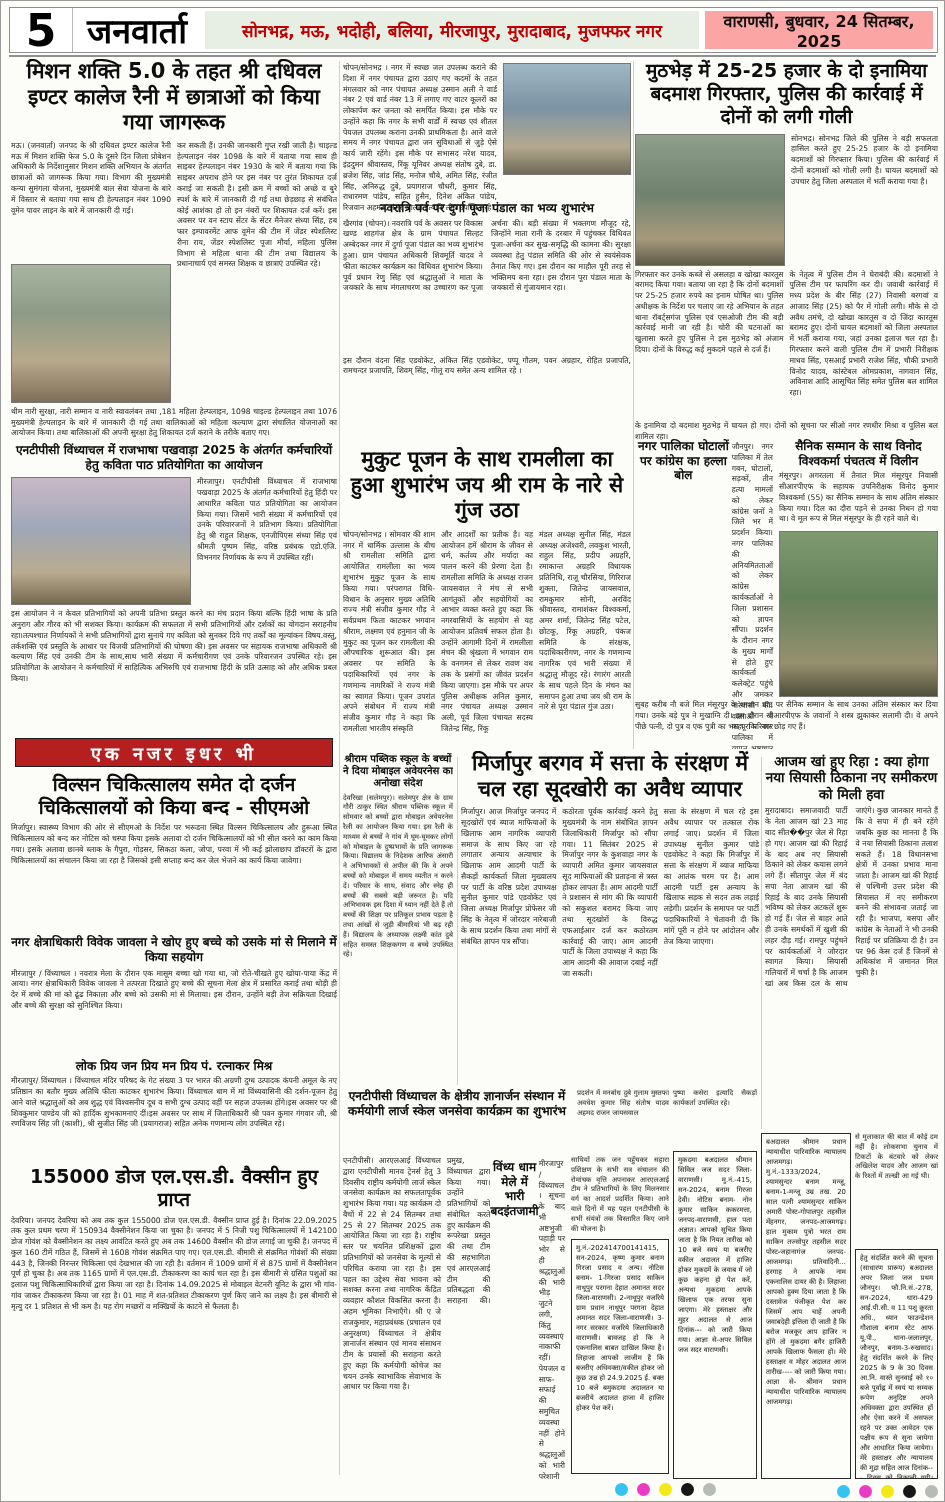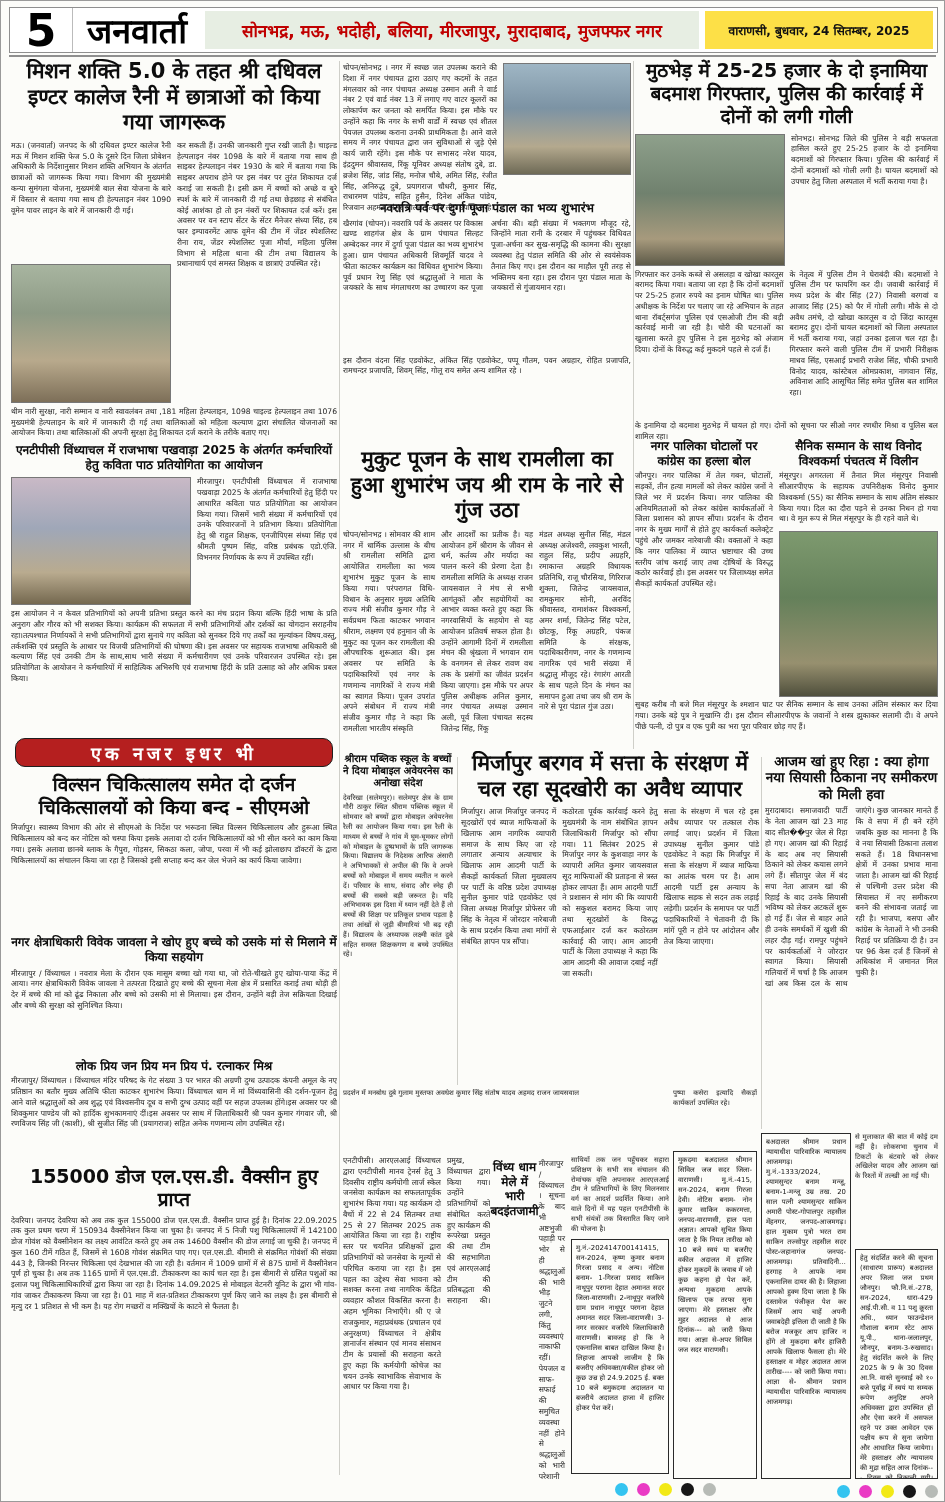--- a/index.html
+++ b/index.html
@@ -7,22 +7,22 @@
         font-family:"DejaVu Sans","Liberation Sans",sans-serif;color:#1a1a1a;overflow:hidden;
         border:1px solid #9a9a9a;box-sizing:border-box;}
   .abs{position:absolute;box-sizing:border-box;overflow:hidden;}
   
   .mast{border:1.5px solid #8f8f8f;background:#fff;display:flex;align-items:stretch;}
   .pageno{width:62px;display:flex;align-items:center;justify-content:center;
           font-size:44px;font-weight:bold;color:#000;border-right:1px solid #bbb;}
   .paper{display:flex;align-items:center;padding:0 14px;font-size:34px;font-weight:bold;color:#000;}
   .editions{flex:1;margin:3px 4px;background:#e7eee3;color:#c00000;font-weight:bold;
             font-size:17px;display:flex;align-items:center;justify-content:center;text-align:center;}
-  .datebox{width:228px;margin:3px 4px 3px 2px;background:#fde047;color:#111;font-weight:bold;
-           font-size:12px;display:flex;align-items:center;justify-content:center;text-align:center;}
+  .datebox{width:228px;margin:3px 4px 3px 2px;background:#fca5a5;color:#111;font-weight:bold;
+           font-size:16px;display:flex;align-items:center;justify-content:center;text-align:center;}
   .toprule{position:absolute;left:8px;right:8px;height:2px;background:#8f8f8f;}
   
   .hl{font-weight:bold;color:#0d0d0d;text-align:center;line-height:1.22;}
   .hl-xl{font-size:21px;}
   .hl-lg{font-size:19px;}
   .hl-md{font-size:12px;}
   .hl-sm{font-size:13.5px;}
   .hl-xs{font-size:10px;}
   
   .bt{font-size:7.6px;line-height:1.42;text-align:justify;color:#1c1c1c;}
@@ -112,35 +112,35 @@
     <div class="row" style="margin-top:6px;height:224px;">
       <div class="grow bt">चोपन/सोनभद्र । सोमवार की शाम नगर में धार्मिक उल्लास के बीच श्री रामलीला समिति द्वारा आयोजित रामलीला का भव्य शुभारंभ मुकुट पूजन के साथ किया गया। परंपरागत विधि-विधान के अनुसार मुख्य अतिथि राज्य मंत्री संजीव कुमार गौड़ ने सर्वप्रथम फिता काटकर भगवान श्रीराम, लक्ष्मण एवं हनुमान जी के मुकुट का पूजन कर रामलीला की औपचारिक शुरूआत की। इस अवसर पर समिति के पदाधिकारियों एवं नगर के गणमान्य नागरिकों ने राज्य मंत्री का स्वागत किया। पूजन उपरांत अपने संबोधन में राज्य मंत्री संजीव कुमार गौड़ ने कहा कि रामलीला भारतीय संस्कृति</div>
       <div class="grow bt">और आदर्शों का प्रतीक है। यह आयोजन हमें श्रीराम के जीवन से धर्म, कर्तव्य और मर्यादा का पालन करने की प्रेरणा देता है। रामलीला समिति के अध्यक्ष राजन जायसवाल ने मंच से सभी आगंतुकों और सहयोगियों का आभार व्यक्त करते हुए कहा कि नगरवासियों के सहयोग से यह आयोजन प्रतिवर्ष सफल होता है। उन्होंने आगामी दिनों में रामलीला मंचन की श्रृंखला में भगवान राम के वनगमन से लेकर रावण वध तक के प्रसंगों का जीवंत प्रदर्शन किया जाएगा। इस मौके पर अपर पुलिस अधीक्षक अनिल कुमार, नगर पंचायत अध्यक्ष उस्मान अली, पूर्व जिला पंचायत सदस्य जितेन्द्र सिंह, रिंकू</div>
       <div class="grow bt">मंडल अध्यक्ष सुनील सिंह, मंडल अध्यक्ष अजेश्वरी, लवकुश भारती, राहुल सिंह, प्रदीप अग्रहरि, रमाकान्त अग्रहरि विधायक प्रतिनिधि, राजू चौरसिया, गिरिराज शुक्ला, जितेन्द्र जायसवाल, रामकुमार सोनी, अरविंद श्रीवास्तव, रामाशंकर विश्वकर्मा, अमर शर्मा, जितेन्द्र सिंह पटेल, छोटकू, रिंकू अग्रहरि, पंकज समिति के संरक्षक, पदाधिकारीगण, नगर के गणमान्य नागरिक एवं भारी संख्या में श्रद्धालु मौजूद रहे। रंगारंग आरती के साथ पहले दिन के मंचन का समापन हुआ तथा जय श्री राम के नारे से पूरा पंडाल गुंज उठा।</div>
     </div>
   </div>
 
   <div class="abs" style="left:634px;top:420px;width:303px;height:328px;">
     <div class="bt" style="height:18px;">के इनामिया दो बदमाश मुठभेड़ में घायल हो गए। दोनों को सूचना पर सीओ नगर रणधीर मिश्रा व पुलिस बल शामिल रहा।</div>
     <div class="row" style="height:258px;">
-      <div style="width:138px;display:flex;flex-direction:column;">
+      <div style="width:138px;display:flex;flex-direction:row;">
         <div class="hl hl-md">नगर पालिका घोटालों पर कांग्रेस का हल्ला बोल</div>
         <div class="bt" style="margin-top:3px;flex:1;">जौनपुर। नगर पालिका में तेल गबन, घोटालों, सड़कों, तीन हत्या मामलों को लेकर कांग्रेस जनों ने जिले भर में प्रदर्शन किया। नगर पालिका की अनियमितताओं को लेकर कांग्रेस कार्यकर्ताओं ने जिला प्रशासन को ज्ञापन सौंपा। प्रदर्शन के दौरान नगर के मुख्य मार्गों से होते हुए कार्यकर्ता कलेक्ट्रेट पहुंचे और जमकर नारेबाजी की। वक्ताओं ने कहा कि नगर पालिका में व्याप्त भ्रष्टाचार की उच्च स्तरीय जांच कराई जाए तथा दोषियों के विरुद्ध कठोर कार्रवाई हो। इस अवसर पर जिलाध्यक्ष समेत सैकड़ों कार्यकर्ता उपस्थित रहे।</div>
       </div>
       <div class="grow" style="display:flex;flex-direction:column;">
         <div class="hl hl-md">सैनिक सम्मान के साथ विनोद विश्वकर्मा पंचतत्व में विलीन</div>
         <div class="bt" style="margin-top:3px;height:58px;overflow:hidden;">मंसूरपुर। अगरतला में तैनात मिल मंसूरपुर निवासी सीआरपीएफ के सहायक उपनिरीक्षक विनोद कुमार विश्वकर्मा (55) का सैनिक सम्मान के साथ अंतिम संस्कार किया गया। दिल का दौरा पड़ने से उनका निधन हो गया था। वे मूल रूप से मिल मंसूरपुर के ही रहने वाले थे।</div>
         <div class="photo ph5" style="flex:1;margin-top:2px;"></div>
       </div>
     </div>
     <div class="bt" style="margin-top:3px;height:44px;">सुबह करीब नौ बजे मिल मंसूरपुर के श्मशान घाट पर सैनिक सम्मान के साथ उनका अंतिम संस्कार कर दिया गया। उनके बड़े पुत्र ने मुखाग्नि दी। इस दौरान सीआरपीएफ के जवानों ने शस्त्र झुकाकर सलामी दी। वे अपने पीछे पत्नी, दो पुत्र व एक पुत्री का भरा पूरा परिवार छोड़ गए हैं।</div>
   </div>
 
   <div class="abs" style="left:10px;top:737px;width:326px;height:741px;">
-    <div class="band" style="height:27px;margin:0 4px;border-radius:10px;">एक नजर इधर भी</div>
+    <div class="band" style="height:27px;margin:0 4px;">एक नजर इधर भी</div>
     <div class="hl hl-lg" style="margin-top:6px;">विल्सन चिकित्सालय समेत दो दर्जन चिकित्सालयों को किया बन्द - सीएमओ</div>
     <div class="bt" style="margin-top:4px;height:108px;">मिर्जापुर। स्वास्थ्य विभाग की ओर से सीएमओ के निर्देश पर भरूडना स्थित विल्सन चिकित्सालय और हुरूआ स्थित चिकित्सालय को बन्द कर नोटिस को चस्पा किया इसके अलावा दो दर्जन चिकित्सालयों को भी सील करने का काम किया गया। इसके अलावा छानबे ब्लाक के गैपुरा, गोड़सर, सिकठा कला, जोपा, परवा में भी कई झोलाछाप डॉक्टरों के द्वारा चिकित्सालयों का संचालन किया जा रहा है जिसको इसी सप्ताह बन्द कर जेल भेजने का कार्य किया जावेगा।</div>
     <div class="hl hl-md" style="margin-top:4px;">नगर क्षेत्राधिकारी विवेक जावला ने खोए हुए बच्चे को उसके मां से मिलाने में किया सहयोग</div>
     <div class="bt" style="margin-top:4px;height:86px;">मीरजापुर / विंध्याचल । नवरात्र मेला के दौरान एक मासूम बच्चा खो गया था, जो रोते-चीखते हुए खोया-पाया केंद्र में आया। नगर क्षेत्राधिकारी विवेक जावला ने तत्परता दिखाते हुए बच्चे की सूचना मेला क्षेत्र में प्रसारित कराई तथा थोड़ी ही देर में बच्चे की मां को ढूंढ निकाला और बच्चे को उसकी मां से मिलाया। इस दौरान, उन्होंने बड़ी तेज सक्रियता दिखाई और बच्चे की सुरक्षा को सुनिश्चित किया।</div>
     <div class="hl hl-md" style="margin-top:4px;">लोक प्रिय जन प्रिय मन प्रिय पं. रत्नाकर मिश्र</div>
     <div class="bt" style="margin-top:3px;height:84px;">मीरजापुर/ विंध्याचल । विंध्याचल मंदिर परिषद के गेट संख्या 3 पर भारत की अग्रणी दुग्ध उत्पादक कंपनी अमूल के नए प्रतिष्ठान का बतौर मुख्य अतिथि फीता काटकर शुभारंभ किया। विंध्याचल धाम में मां विंध्यवासिनी की दर्शन-पूजन हेतु आने वाले श्रद्धालुओं को अब शुद्ध एवं विश्वसनीय दूध व सभी दुग्ध उत्पाद वहीं पर सहज उपलब्ध होंगे।इस अवसर पर श्री शिवकुमार पाण्डेय जी को हार्दिक शुभकामनाएं दीं।इस अवसर पर साथ में जिलाधिकारी श्री पवन कुमार गंगवार जी, श्री रणविजय सिंह जी (काशी), श्री सुजीत सिंह जी (प्रयागराज) सहित अनेक गणमान्य लोग उपस्थित रहे।</div>
     <div class="hl hl-lg" style="margin-top:5px;">155000 डोज एल.एस.डी. वैक्सीन हुए प्राप्त</div>
     <div class="bt" style="margin-top:4px;height:228px;">देवरिया। जनपद देवरिया को अब तक कुल 155000 डोज एल.एस.डी. वैक्सीन प्राप्त हुई है। दिनांक 22.09.2025 तक कुल प्रथम चरण में 150934 वैक्सीनेशन किया जा चुका है। जनपद में 5 निजी पशु चिकित्सालयों में 142100 डोज गोवंश को वैक्सीनेशन का लक्ष्य आवंटित करते हुए अब तक 14600 वैक्सीन की डोज लगाई जा चुकी है। जनपद में कुल 160 टीमें गठित हैं, जिसमें से 1608 गोवंश संक्रमित पाए गए। एल.एस.डी. बीमारी से संक्रमित गोवंशों की संख्या 443 है, जिनकी निरन्तर चिकित्सा एवं देखभाल की जा रही है। वर्तमान में 1009 ग्रामों में से 875 ग्रामों में वैक्सीनेशन पूर्ण हो चुका है। अब तक 1165 ग्रामों में एल.एस.डी. टीकाकरण का कार्य चल रहा है। इस बीमारी से ग्रसित पशुओं का इलाज पशु चिकित्साधिकारियों द्वारा किया जा रहा है। दिनांक 14.09.2025 से मोबाइल वेटनरी यूनिट के द्वारा भी गांव-गांव जाकर टीकाकरण किया जा रहा है। 01 माह में शत-प्रतिशत टीकाकरण पूर्ण किए जाने का लक्ष्य है। इस बीमारी से मृत्यु दर 1 प्रतिशत से भी कम है। यह रोग मच्छरों व मक्खियों के काटने से फैलता है।</div>
   </div>
 
@@ -158,20 +158,21 @@
     </div>
   </div>
 
   <div class="abs" style="left:764px;top:752px;width:173px;height:374px;">
     <div class="hl hl-sm">आजम खां हुए रिहा : क्या होगा नया सियासी ठिकाना नए समीकरण को मिली हवा</div>
     <div class="bt cols2" style="margin-top:4px;height:330px;">मुरादाबाद। समाजवादी पार्टी के नेता आजम खां 23 माह बाद सीत��पुर जेल से रिहा हो गए। आजम खां की रिहाई के बाद अब नए सियासी ठिकाने को लेकर कयास लगने लगे हैं। सीतापुर जेल में बंद सपा नेता आजम खां की रिहाई के बाद उनके सियासी भविष्य को लेकर अटकलें शुरू हो गई हैं। जेल से बाहर आते ही उनके समर्थकों में खुशी की लहर दौड़ गई। रामपुर पहुंचने पर कार्यकर्ताओं ने जोरदार स्वागत किया। सियासी गलियारों में चर्चा है कि आजम खां अब किस दल के साथ जाएंगे। कुछ जानकार मानते हैं कि वे सपा में ही बने रहेंगे जबकि कुछ का मानना है कि वे नया सियासी ठिकाना तलाश सकते हैं। 18 विधानसभा क्षेत्रों में उनका प्रभाव माना जाता है। आजम खां की रिहाई से पश्चिमी उत्तर प्रदेश की सियासत में नए समीकरण बनने की संभावना जताई जा रही है। भाजपा, बसपा और कांग्रेस के नेताओं ने भी उनकी रिहाई पर प्रतिक्रिया दी है। उन पर 96 केस दर्ज हैं जिनमें से अधिकांश में जमानत मिल चुकी है।</div>
   </div>
 
   <div class="abs" style="left:342px;top:1088px;width:326px;height:390px;">
     <div class="row">
+      <div class="hl hl-md" style="width:228px;">एनटीपीसी विंध्याचल के क्षेत्रीय ज्ञानार्जन संस्थान में कर्मयोगी लार्ज स्केल जनसेवा कार्यक्रम का शुभारंभ</div>
       <div class="grow bt-sm" style="height:62px;">प्रदर्शन में मनबोध दुबे गुलाम मुस्तफा अवधेश कुमार सिंह संतोष यादव अहमद राजन जायसवाल</div>
     </div>
     <div class="row" style="margin-top:5px;height:318px;">
       <div class="grow bt">एनटीपीसी। आरएलआई विंध्याचल द्वारा एनटीपीसी मानव ट्रेनर्स हेतु 3 दिवसीय राष्ट्रीय कर्मयोगी लार्ज स्केल जनसेवा कार्यक्रम का सफलतापूर्वक शुभारंभ किया गया। यह कार्यक्रम दो बैचों में 22 से 24 सितम्बर तथा 25 से 27 सितम्बर 2025 तक आयोजित किया जा रहा है। राष्ट्रीय स्तर पर चयनित प्रशिक्षकों द्वारा प्रतिभागियों को जनसेवा के मूल्यों से परिचित कराया जा रहा है। इस पहल का उद्देश्य सेवा भावना को सशक्त करना तथा नागरिक केंद्रित व्यवहार कौशल विकसित करना है। अहम भूमिका निभाएँगे। श्री ए जे राजकुमार, महाप्रबंधक (प्रचालन एवं अनुरक्षण) विंध्याचल ने क्षेत्रीय ज्ञानार्जन संस्थान एवं मानव संसाधन टीम के प्रयासों की सराहना करते हुए कहा कि कर्मयोगी कोचेज का चयन उनके स्वाभाविक सेवाभाव के आधार पर किया गया है।</div>
       <div style="width:118px;display:flex;flex-direction:row;">
         <div class="bt" style="height:150px;overflow:hidden;">प्रमुख, विंध्याचल द्वारा किया गया। उन्होंने प्रतिभागियों को संबोधित करते हुए कार्यक्रम की रूपरेखा प्रस्तुत की तथा टीम की सहभागिता एवं आरएलआई टीम की प्रतिबद्धता की सराहना की। यह ऐतिहासिक पहल एनटीपीसी की उस प्रतिबद्धता को दोहराती है, जिसके तहत वह सेवा, उत्कृष्टता और राष्ट्र निर्माण के मूल्यों से प्रेरित कार्यबल के निर्माण हेतु सतत प्रयासरत है।</div>
         <div class="hl hl-md" style="margin-top:4px;">विंध्य धाम मेले में भारी बदइंतजामी</div>
         <div class="bt" style="margin-top:3px;flex:1;">मीरजापुर /विंध्याचल । सूचना के बाद भी अष्टभुजी पहाड़ी पर भोर से ही श्रद्धालुओं की भारी भीड़ जुटने लगी, किंतु व्यवस्थाएं नाकाफी रहीं। पेयजल व साफ-सफाई की समुचित व्यवस्था नहीं होने से श्रद्धालुओं को भारी परेशानी का सामना करना पड़ा।</div>
       </div>
       <div style="width:98px;display:flex;flex-direction:column;">

